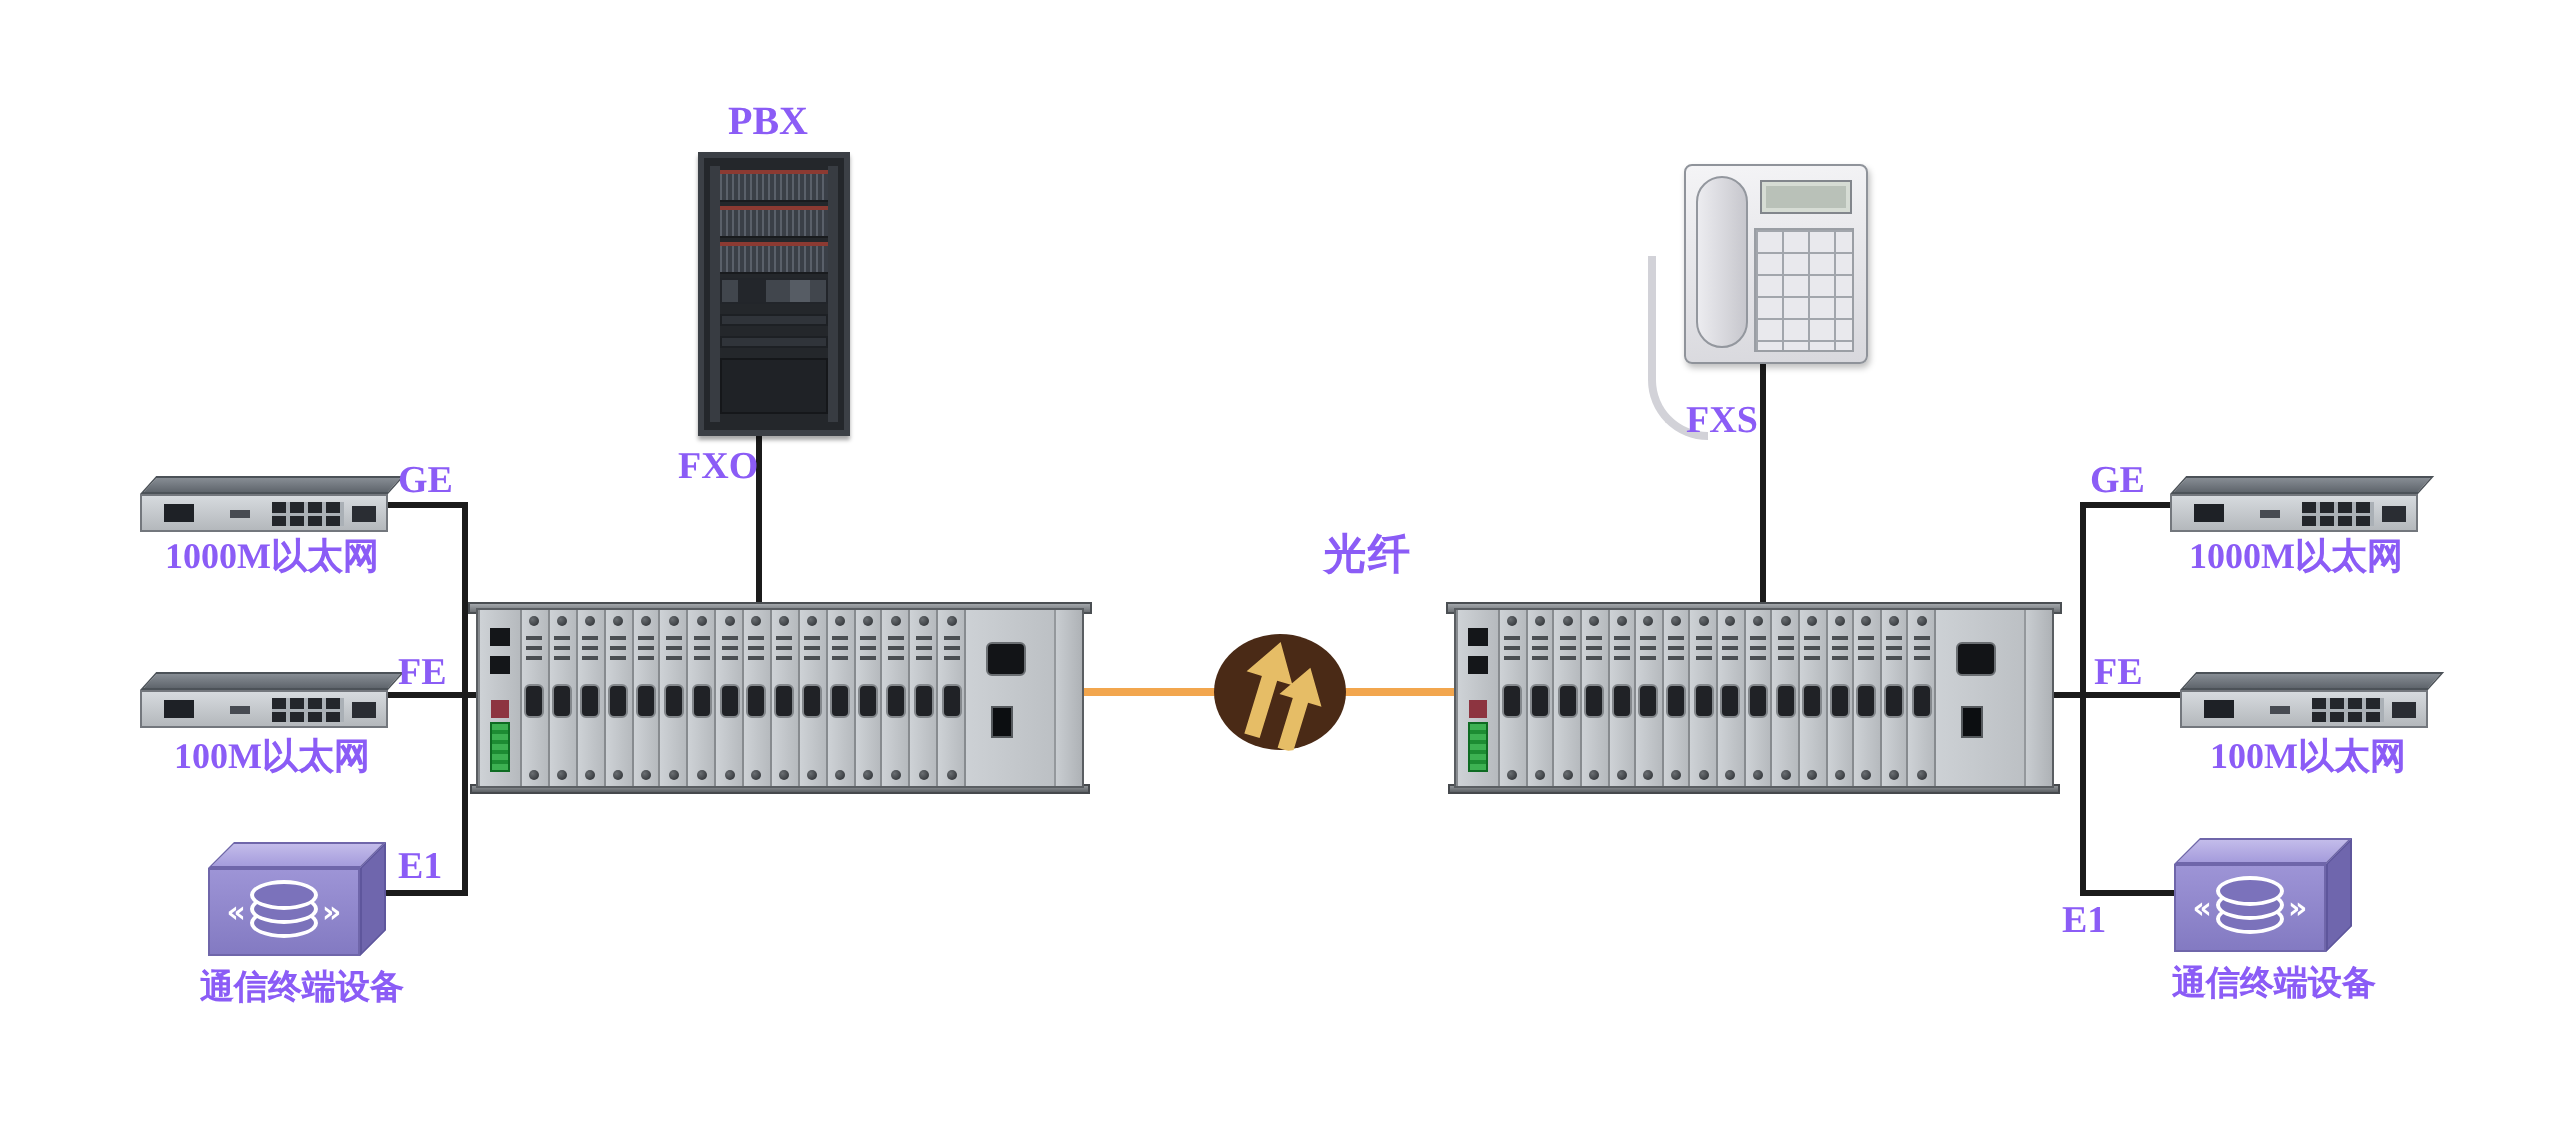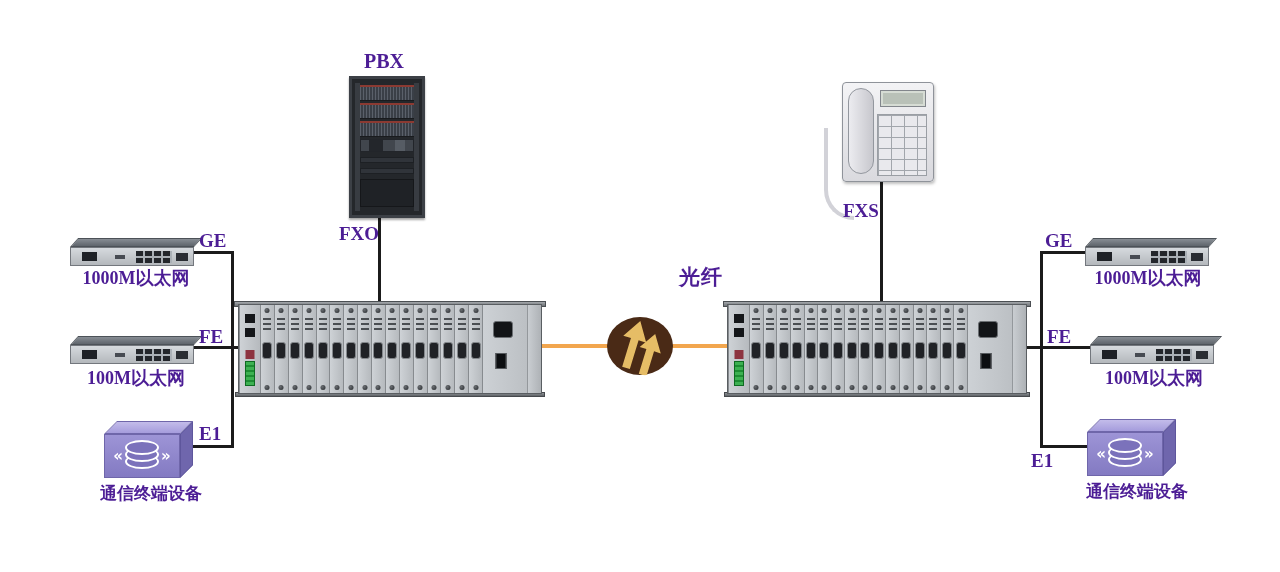--- a/index.html
+++ b/index.html
@@ -2,24 +2,24 @@
 <html><head>
 <meta charset="utf-8">
 <style>
   html,body{margin:0;padding:0;background:#ffffff;}
   #canvas{position:relative;width:1280px;height:572px;background:#ffffff;overflow:hidden;
           font-family:"Liberation Serif", serif;color:#1d1d1d;}
   .abs{position:absolute;}
   i,em{font-style:normal;display:block;}
 
   
-  .lbl{font-weight:700;color:#4c1d95;white-space:nowrap;}
+  .lbl{font-weight:700;color:#8b5cf6;white-space:nowrap;}
   .lbl.port{font-size:19px;}
   .lbl.dev{font-size:18px;text-align:center;}
-  .lbl.fiber{font-size:21px;letter-spacing:1px;margin-left:17px;}
+  .lbl.fiber{font-size:21px;letter-spacing:1px;}
 
   
   .line{background:#1b1b1b;}
   .line.orange{background:#F2A64E;}
 
   
   .pbx{background:#24272b;border:3px solid #3c4046;box-sizing:border-box;padding:6px 8px;
        display:flex;flex-direction:column;box-shadow:0 2px 2px rgba(0,0,0,.35);}
   .pbx .rail-l,.pbx .rail-r{position:absolute;top:4px;bottom:4px;width:5px;background:#383c42;}
   .pbx .rail-l{left:3px}.pbx .rail-r{right:3px}

